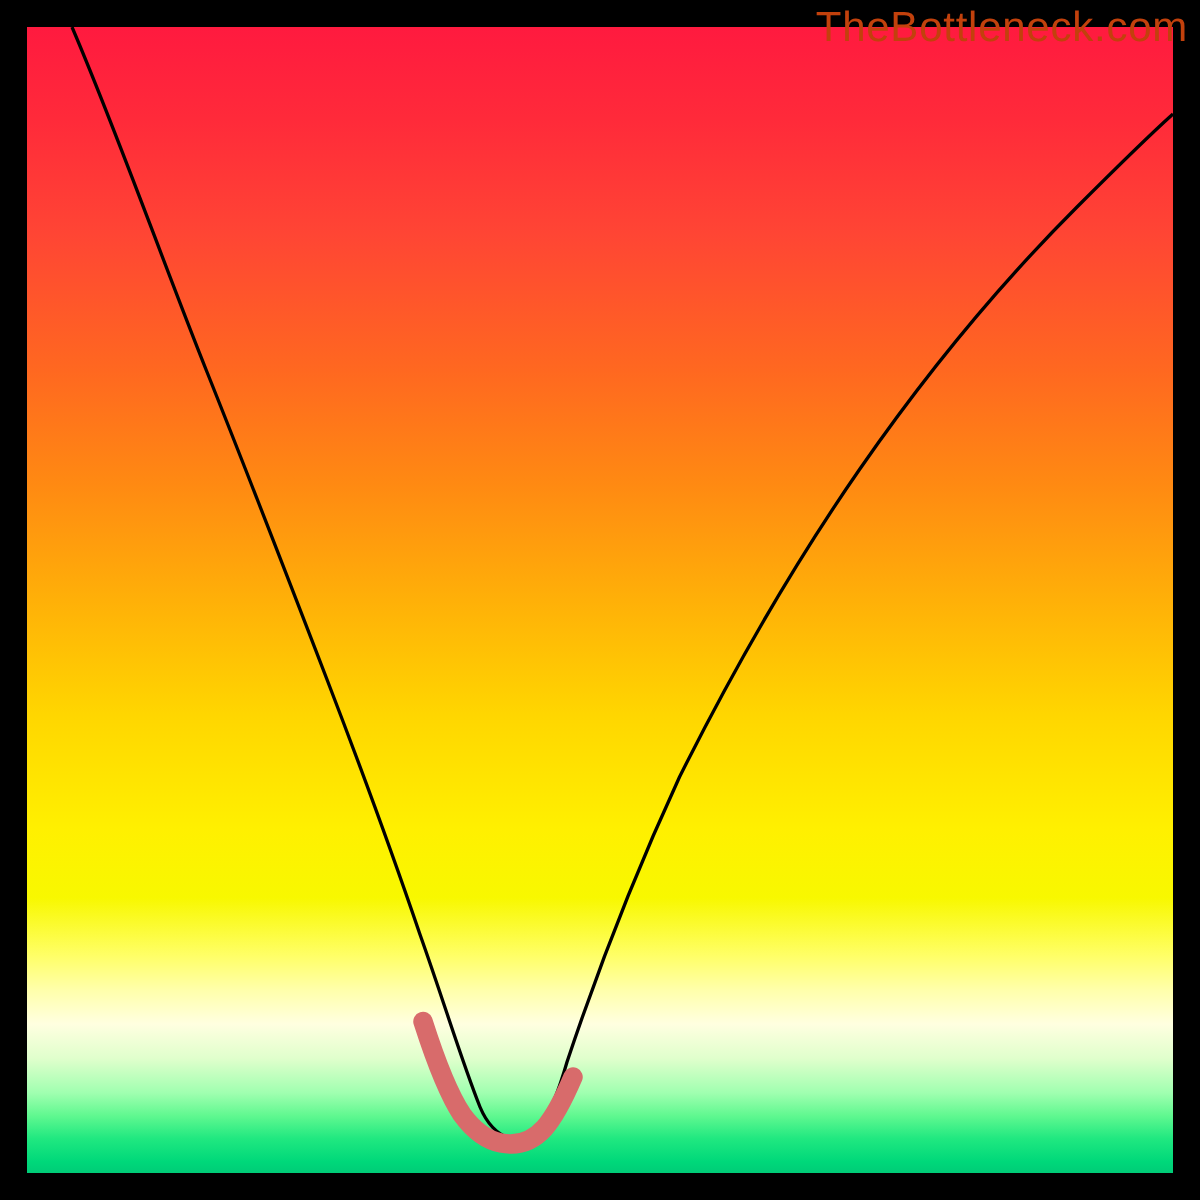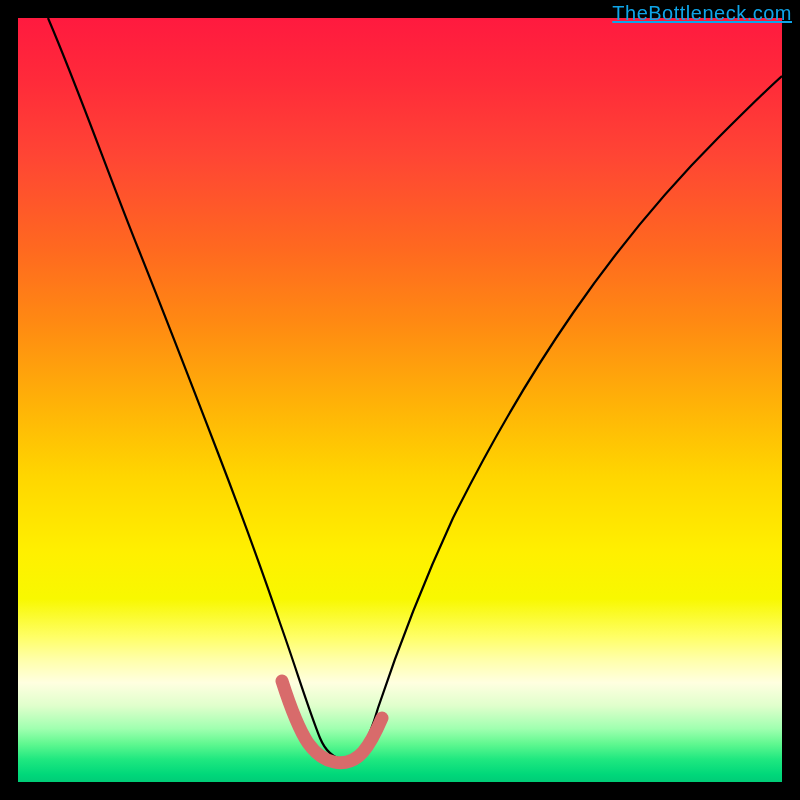--- a/index.html
+++ b/index.html
@@ -41,25 +41,24 @@
       #60f890 95%,
       #20e880 97%,
       #00d87a 99%,
       #00cc77 100%
     );
   }
   .watermark {
     position: absolute;
     top: 2px;
     right: 8px;
-    font-size: 20px;
+    font-size: 28px;
     font-weight: 500;
-    color: #0ea5e9;
+    color: #c2410c;
     letter-spacing: 0.5px;
-    text-decoration: underline;
   }
   .curve-svg {
     position: absolute;
     left: 0; top: 0;
     width: 100%;
     height: 100%;
   }
 </style>
 </head>
 <body>

